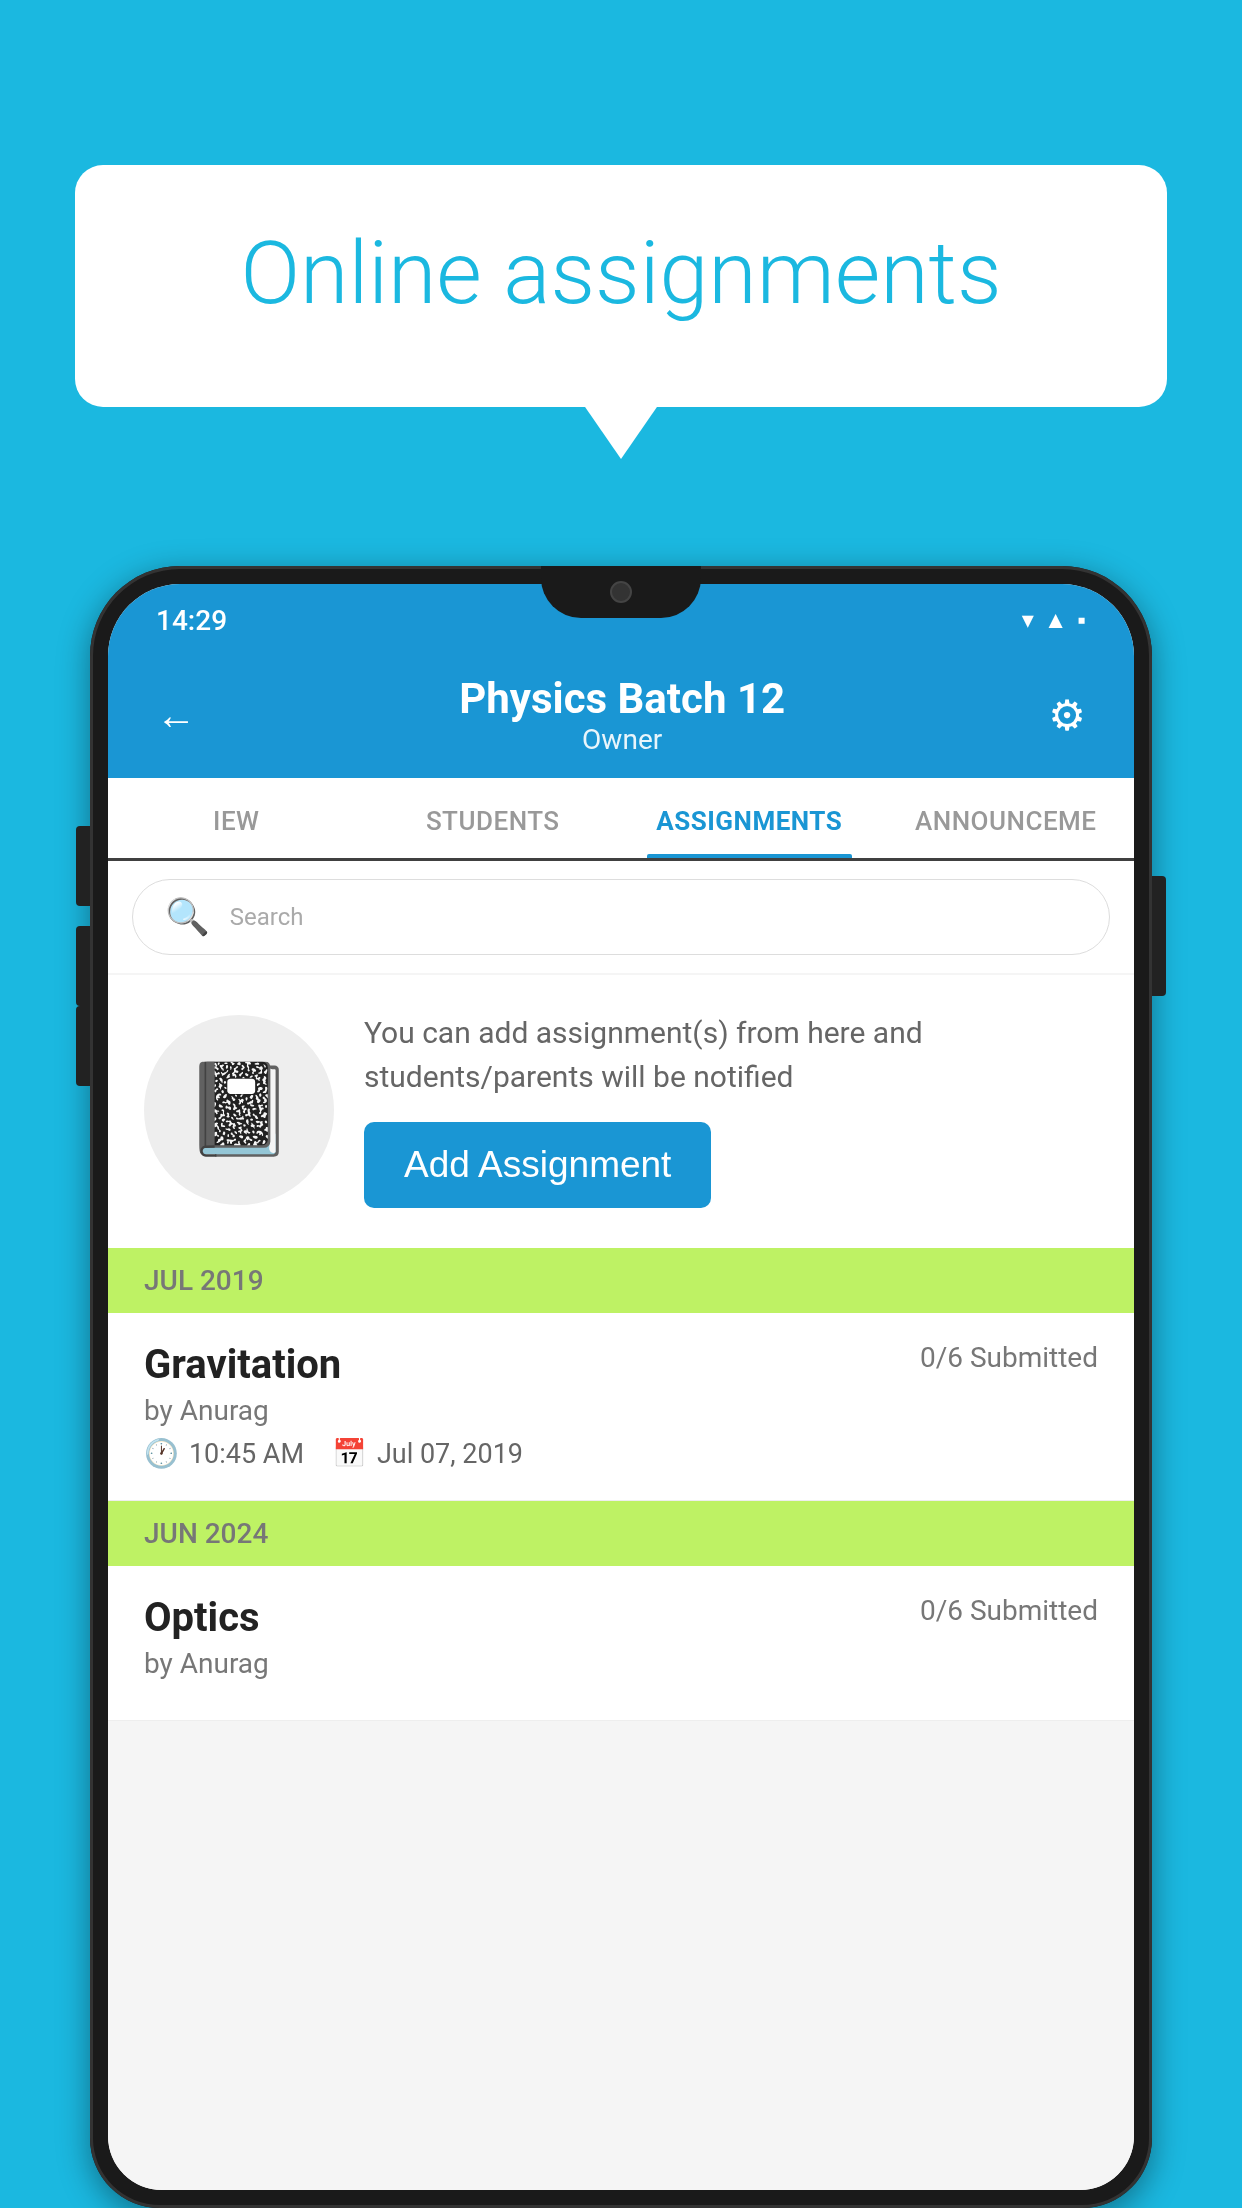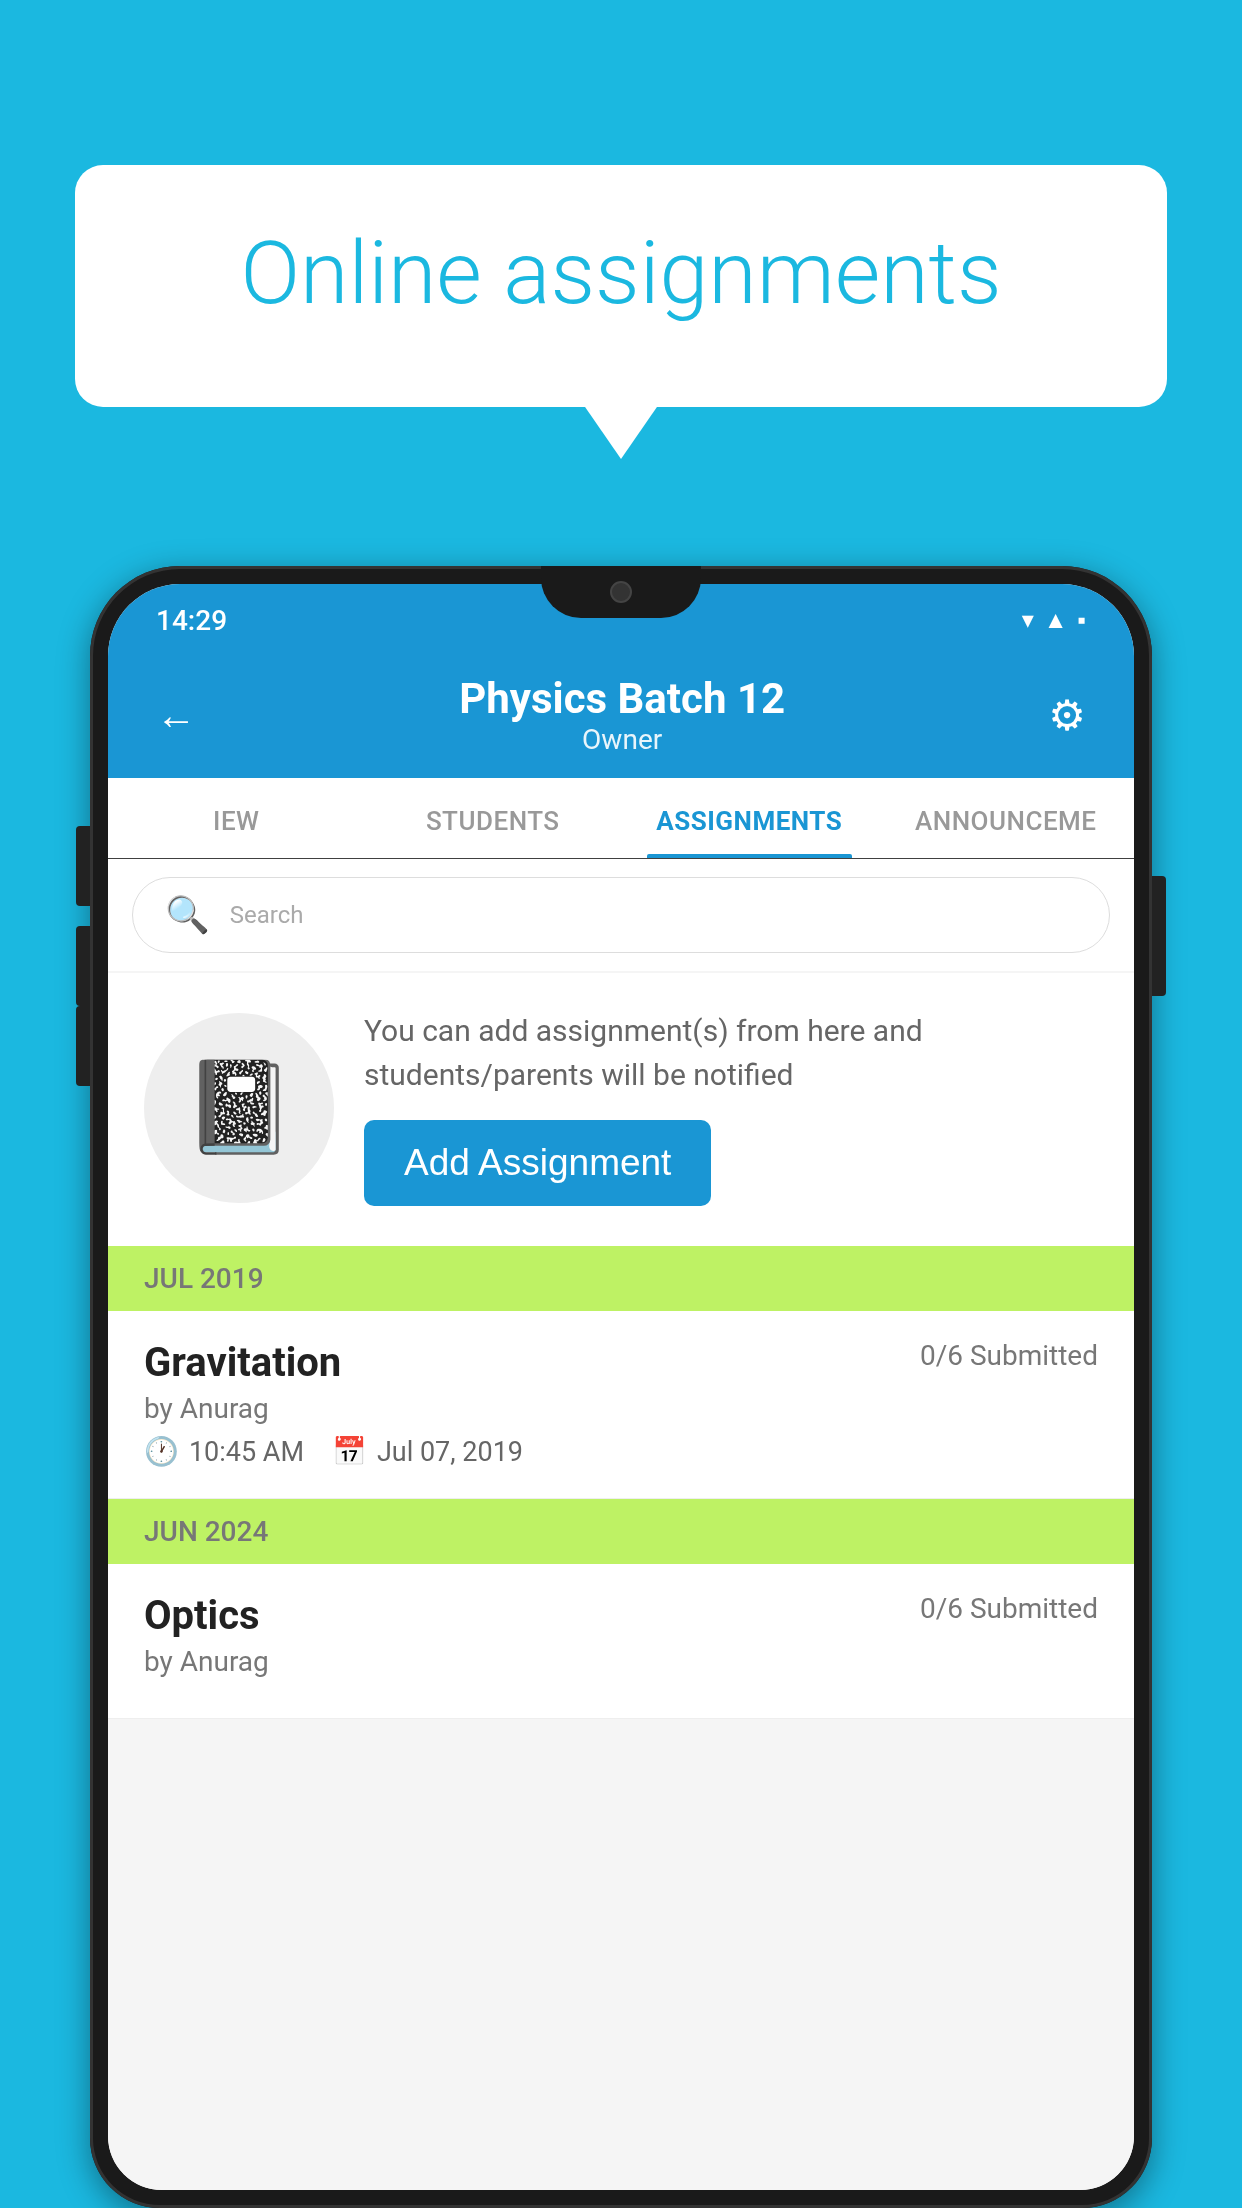--- a/index.html
+++ b/index.html
@@ -198,21 +198,21 @@
 
     .gear-icon {
       color: white;
       font-size: 42px;
     }
 
     
     .tabs-bar {
       background: white;
       display: flex;
-      border-bottom: 1px solid #404040;
+      border-bottom: 3px solid #404040;
       flex-shrink: 0;
     }
 
     .tab-item {
       flex: 1;
       text-align: center;
       padding: 28px 10px 22px;
       font-size: 26px;
       font-weight: 500;
       color: #999;

